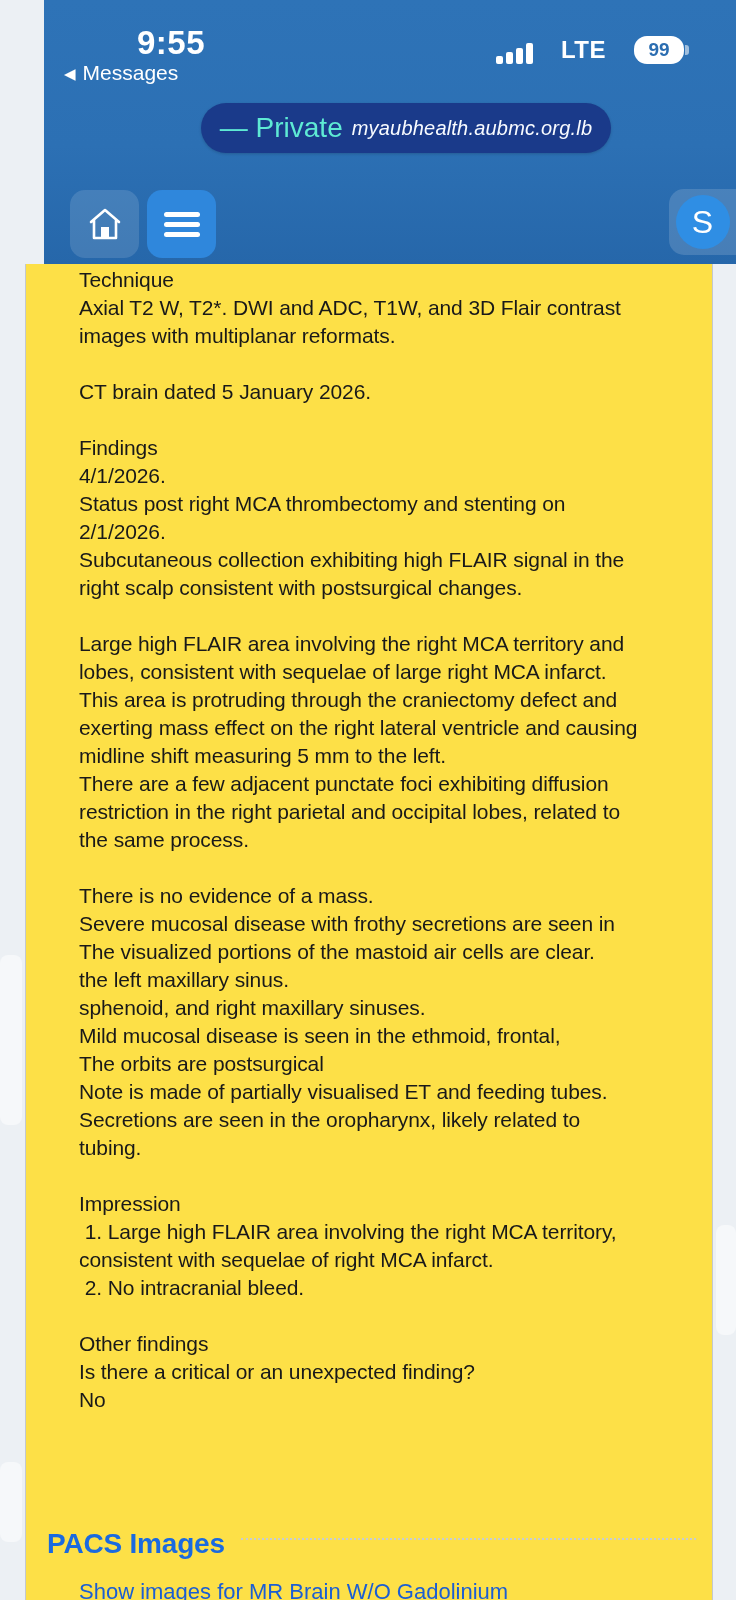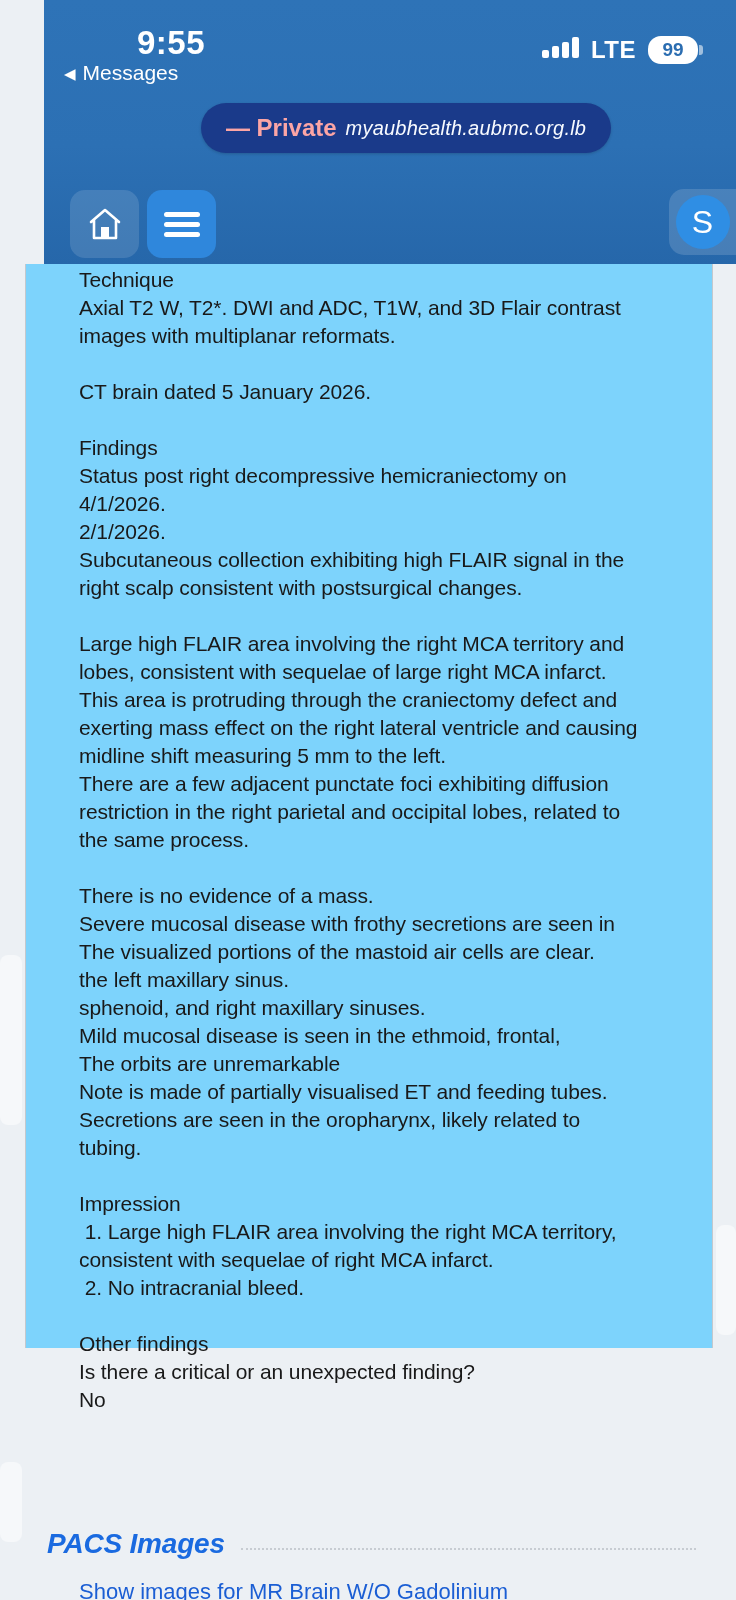--- a/index.html
+++ b/index.html
@@ -5,51 +5,51 @@
   html,body{margin:0;padding:0;}
   body{width:736px;height:1600px;overflow:hidden;font-family:"Liberation Sans",sans-serif;background:#ecf0f4;}
   .phone{position:relative;width:736px;height:1600px;overflow:hidden;background:#ecf0f4;}
 
   
   .blue-header{position:absolute;left:0;top:0;width:728px;height:264px;
     background:linear-gradient(180deg,#2e73b7 0%,#2c70b4 55%,#2667aa 100%);margin-left:44px;}
   .time{position:absolute;left:93px;top:24px;width:90px;color:#fff;font-size:33px;font-weight:600;letter-spacing:.5px;}
   .back-row{position:absolute;left:20px;top:61px;color:#fff;font-size:21px;display:flex;align-items:center;gap:7px;}
   .back-icon{font-size:15px;line-height:21px;}
-  .status-icons{position:absolute;right:74px;top:36px;display:flex;align-items:flex-start;gap:12px;}
+  .status-icons{position:absolute;right:88px;top:36px;display:flex;align-items:flex-end;gap:28px;}
   .sigbars{display:flex;align-items:flex-end;gap:3px;height:22px;}
   .sigbars i{display:block;width:7px;background:#fff;border-radius:2px;}
   .sigbars i.b1{height:8px}.sigbars i.b2{height:12px}.sigbars i.b3{height:16px}.sigbars i.b4{height:21px}
   .lte{color:#fff;font-size:24px;font-weight:600;letter-spacing:.5px;}
   .battery{position:relative;width:50px;height:28px;background:#fff;border-radius:13px;
     display:flex;align-items:center;justify-content:center;color:#2b6db1;font-size:19px;font-weight:700;}
   .battery .nub{position:absolute;right:-5px;top:9px;width:4px;height:10px;background:rgba(255,255,255,.55);border-radius:0 3px 3px 0;}
 
   .url-pill{position:absolute;left:157px;top:103px;width:410px;height:50px;border-radius:25px;
     background:#1a3a8a;display:flex;align-items:center;justify-content:center;gap:9px;box-shadow:0 1px 3px rgba(0,0,0,.18);}
-  .privacy{color:#fca5a5;font-size:24px;font-weight:bold;}
+  .privacy{color:#5eead4;font-size:28px;}
   .url{color:#f8fbff;font-size:20px;font-weight:500;letter-spacing:.2px;font-style:italic;}
 
   .tb-btn{position:absolute;top:190px;height:68px;border-radius:15px;display:flex;align-items:center;justify-content:center;}
   .home-btn{left:26px;width:69px;background:rgba(255,255,255,.13);}
   .menu-btn{left:103px;width:69px;background:#2f87dc;}
   .menu-btn .bar{display:block;width:36px;height:5px;background:#fff;border-radius:3px;margin:5px 0;}
   .profile-btn{left:625px;width:95px;height:66px;top:189px;background:rgba(255,255,255,.15);gap:10px;}
   .avatar{width:54px;height:54px;border-radius:50%;background:#2f8ee4;display:flex;align-items:center;justify-content:center;
     color:#fff;font-size:32px;font-weight:400;}
 
   
   .side-ghost{position:absolute;background:rgba(255,255,255,.5);border-radius:8px;}
-  .content-card{position:absolute;left:25px;top:264px;width:688px;height:1084px;background:#7dd3fc;
+  .content-card{position:absolute;left:25px;top:264px;width:688px;height:1336px;background:#fde047;
     border-left:1px solid #c3c8cd;border-right:1px solid #c3c8cd;box-sizing:border-box;}
   .report{position:absolute;left:53px;top:2px;right:20px;color:#191919;}
   .report .rline{height:28px;line-height:28px;font-size:21px;white-space:pre;letter-spacing:-0.1px;}
 
   .pacs{position:absolute;left:21px;right:16px;top:1264px;}
-  .pacs-head-row{display:flex;align-items:center;gap:16px;font-style:italic;}
+  .pacs-head-row{display:flex;align-items:flex-start;gap:16px;}
   .pacs-heading{color:#1a6ae0;font-size:28px;font-weight:700;letter-spacing:-0.2px;white-space:nowrap;}
   .pacs-dots{flex:1;border-bottom:2px dotted #c7ccd2;height:2px;margin-top:8px;}
   .pacs-link{display:inline-block;margin:19px 0 0 32px;color:#1b5ed4;font-size:22px;text-decoration:underline;}
 </style>
 </head>
 <body>
 
 <div class="phone">
 
   <div class="blue-header">
@@ -112,42 +112,42 @@
   <div class="content-card">
 
     <div class="report">
         <div class="rline">Technique</div>
         <div class="rline">Axial T2 W, T2*. DWI and ADC, T1W, and 3D Flair contrast</div>
         <div class="rline">images with multiplanar reformats.</div>
         <div class="rline">&nbsp;</div>
         <div class="rline">CT brain dated 5 January 2026.</div>
         <div class="rline">&nbsp;</div>
         <div class="rline">Findings</div>
-        <div class="rline">Status post right decompressive hemicraniectomy on</div>
         <div class="rline">4/1/2026.</div>
+        <div class="rline">Status post right MCA thrombectomy and stenting on</div>
         <div class="rline">2/1/2026.</div>
         <div class="rline">Subcutaneous collection exhibiting high FLAIR signal in the</div>
         <div class="rline">right scalp consistent with postsurgical changes.</div>
         <div class="rline">&nbsp;</div>
         <div class="rline">Large high FLAIR area involving the right MCA territory and</div>
         <div class="rline">lobes, consistent with sequelae of large right MCA infarct.</div>
         <div class="rline">This area is protruding through the craniectomy defect and</div>
         <div class="rline">exerting mass effect on the right lateral ventricle and causing</div>
         <div class="rline">midline shift measuring 5 mm to the left.</div>
         <div class="rline">There are a few adjacent punctate foci exhibiting diffusion</div>
         <div class="rline">restriction in the right parietal and occipital lobes, related to</div>
         <div class="rline">the same process.</div>
         <div class="rline">&nbsp;</div>
         <div class="rline">There is no evidence of a mass.</div>
         <div class="rline">Severe mucosal disease with frothy secretions are seen in</div>
         <div class="rline">The visualized portions of the mastoid air cells are clear.</div>
         <div class="rline">the left maxillary sinus.</div>
         <div class="rline">sphenoid, and right maxillary sinuses.</div>
         <div class="rline">Mild mucosal disease is seen in the ethmoid, frontal,</div>
-        <div class="rline">The orbits are unremarkable</div>
+        <div class="rline">The orbits are postsurgical</div>
         <div class="rline">Note is made of partially visualised ET and feeding tubes.</div>
         <div class="rline">Secretions are seen in the oropharynx, likely related to</div>
         <div class="rline">tubing.</div>
         <div class="rline">&nbsp;</div>
         <div class="rline">Impression</div>
         <div class="rline"> 1. Large high FLAIR area involving the right MCA territory,</div>
         <div class="rline">consistent with sequelae of right MCA infarct.</div>
         <div class="rline"> 2. No intracranial bleed.</div>
         <div class="rline">&nbsp;</div>
         <div class="rline">Other findings</div>

